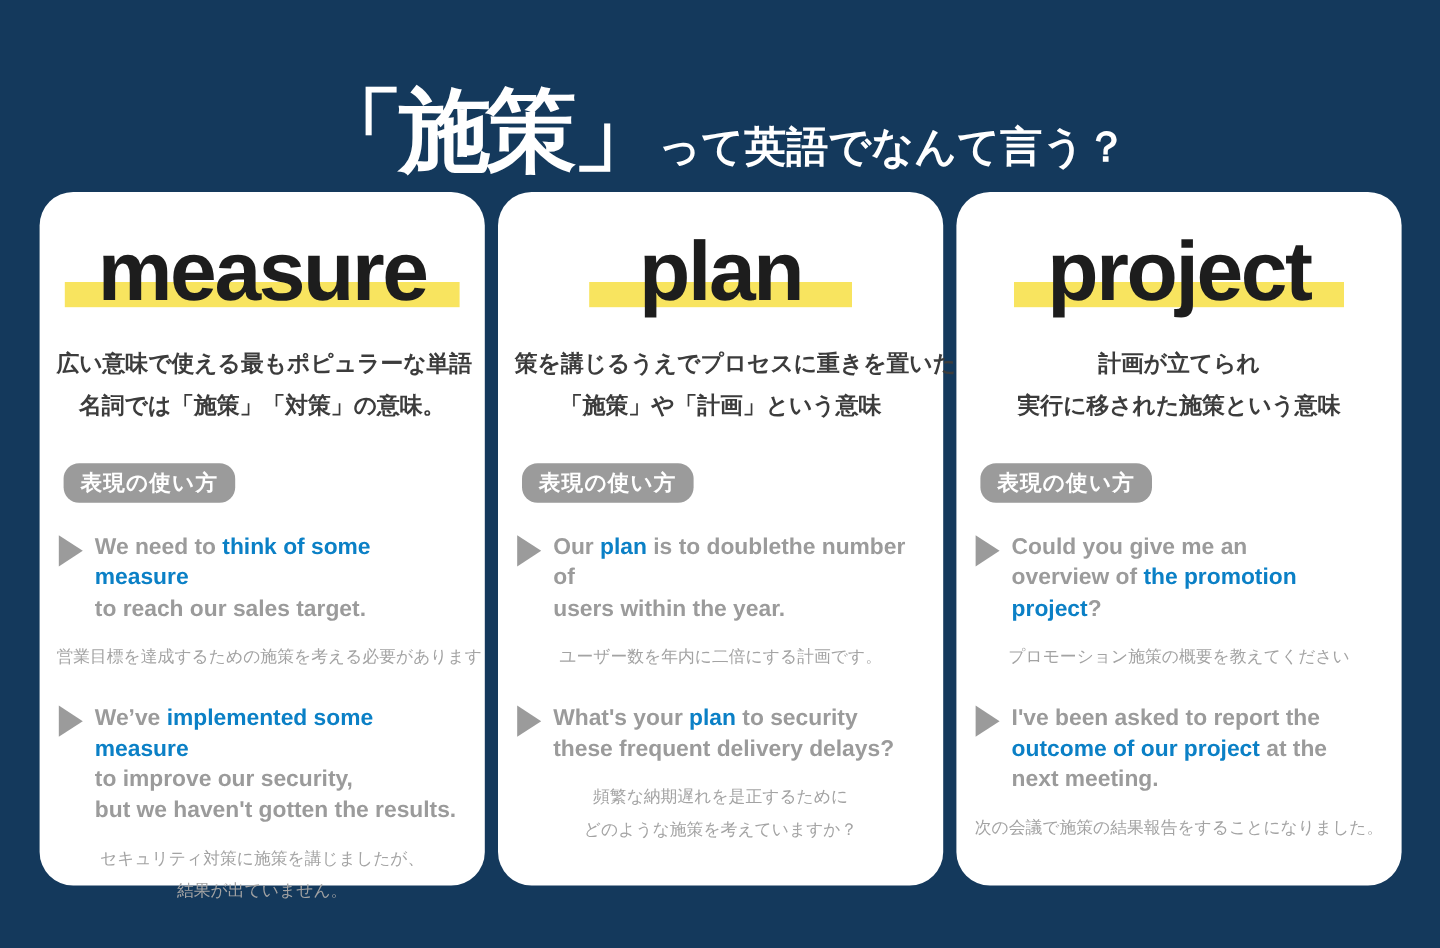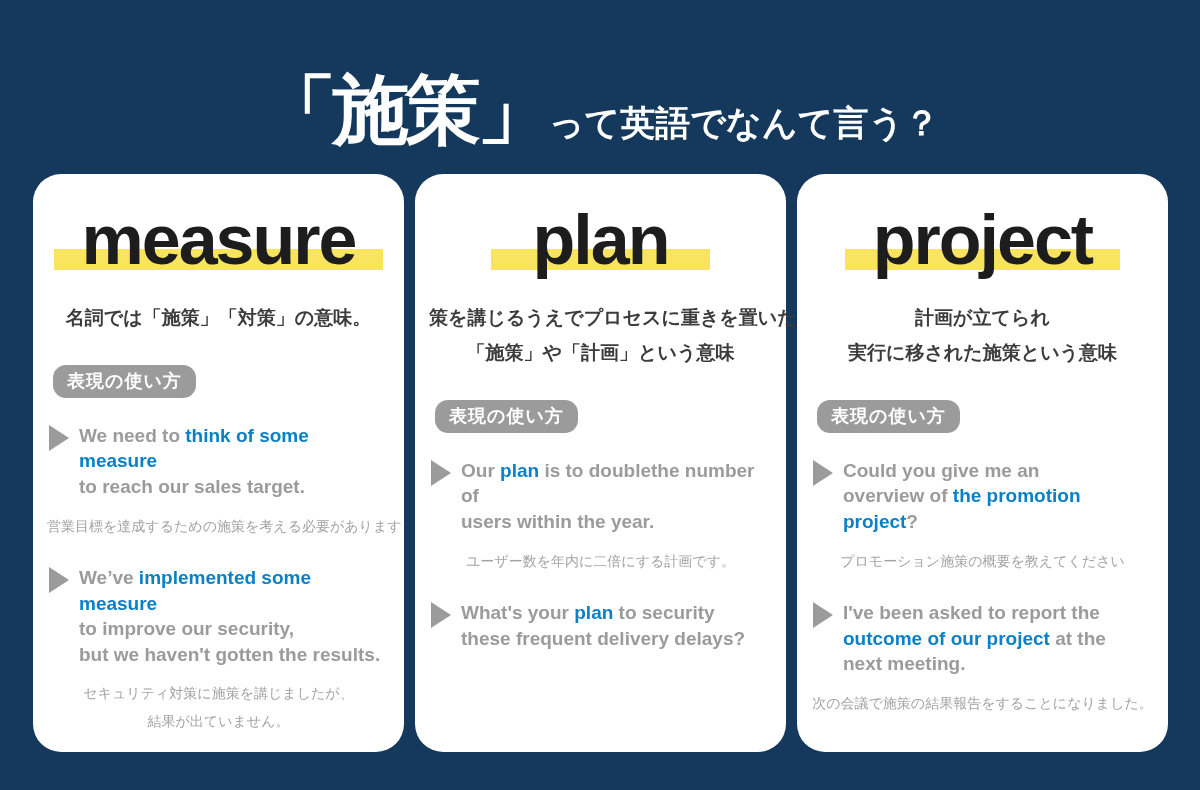--- a/index.html
+++ b/index.html
@@ -31,21 +31,21 @@
     font-weight: 800;
     line-height: 1;
     padding-bottom: 8px;
     letter-spacing: 0px;
   }
   
   .cards {
     display: flex;
     gap: 11px;
     padding: 0 33px;
-    margin-top: 26px;
+    margin-top: 12px;
   }
   .card {
     background: #ffffff;
     border-radius: 28px;
     width: 371px;
     height: 578px;
     box-sizing: border-box;
     padding: 26px 14px 0 14px;
     flex: none;
   }
@@ -138,20 +138,21 @@
 <main class="cards">
 
   <section class="card">
     <div class="word-center">
       <span class="word-wrap">
         <span class="hl"></span>
         <span class="word">measure</span>
       </span>
     </div>
     <div class="desc">
+      <div>広い意味で使える最もポピュラーな単語</div>
       <div>名詞では「施策」「対策」の意味。</div>
     </div>
     <div class="badge">表現の使い方</div>
 
     <div class="example">
       <span class="tri"></span>
       <div class="en">
         <div><span class="seg-g">We need to </span><span class="seg-b">think of some measure</span></div>
         <div><span class="seg-g">to reach our sales target.</span></div>
       </div>
@@ -198,20 +199,24 @@
       <div>ユーザー数を年内に二倍にする計画です。</div>
     </div>
 
     <div class="example">
       <span class="tri"></span>
       <div class="en">
         <div><span class="seg-g">What's your </span><span class="seg-b">plan</span><span class="seg-g"> to security</span></div>
         <div><span class="seg-g">these frequent delivery delays?</span></div>
       </div>
     </div>
+    <div class="jp">
+      <div>頻繁な納期遅れを是正するために</div>
+      <div>どのような施策を考えていますか？</div>
+    </div>
   </section>
 
   <section class="card">
     <div class="word-center">
       <span class="word-wrap">
         <span class="hl"></span>
         <span class="word">project</span>
       </span>
     </div>
     <div class="desc">

